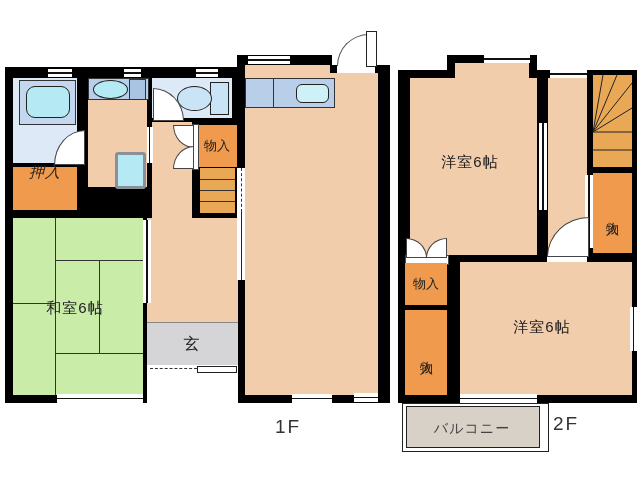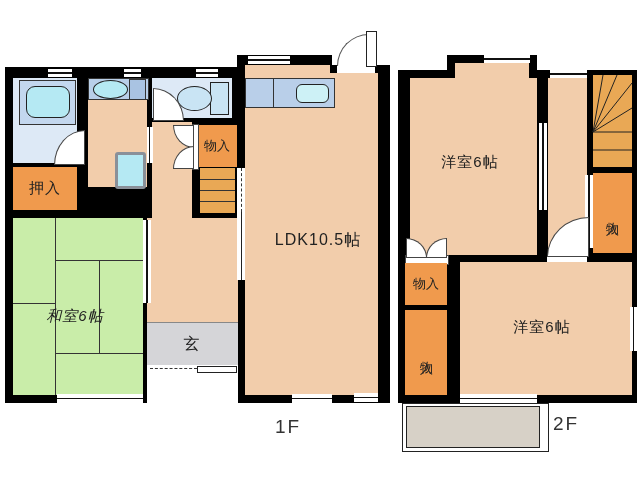--- a/index.html
+++ b/index.html
@@ -44,21 +44,21 @@
   <div class="abs wall" style="left:237px;top:55px;width:153px;height:348px;"></div>
   <div class="abs whitebox" style="left:332px;top:55px;width:58px;height:10px;"></div>
   <div class="abs whitebox" style="left:147px;top:374px;width:91px;height:29px;"></div>
 
   <div class="abs water" style="left:13px;top:78px;width:64px;height:85px;"></div>
   <div class="abs" style="left:19px;top:80px;width:55px;height:43px;background:#c3d7ee;border:1px solid #333;"></div>
   <div class="abs fixture" style="left:26px;top:86px;width:42px;height:30px;border-radius:9px;"></div>
   <div class="abs arc tl" style="left:54px;top:130px;width:29px;height:33px;"></div>
 
   <div class="abs closet" style="left:13px;top:167px;width:64px;height:43px;"></div>
-  <div class="lbl" style="left:45px;top:188px;">押入</div>
+  <div class="lbl" style="left:45px;top:172px;font-style:italic;">押入</div>
 
   <div class="abs floor" style="left:88px;top:78px;width:59px;height:109px;"></div>
   <div class="abs counter" style="left:88px;top:78px;width:59px;height:20px;"></div>
   <div class="abs fixture" style="left:93px;top:80px;width:33px;height:17px;border-radius:50%;border-width:1px;"></div>
   <div class="abs" style="left:129px;top:79px;width:15px;height:19px;background:#a9c3e2;border:1px solid #333;"></div>
   <div class="abs fixture" style="left:115px;top:152px;width:25px;height:31px;border:3px solid #8a9099;border-radius:3px;"></div>
 
   <div class="abs water" style="left:152px;top:78px;width:80px;height:40px;"></div>
   <div class="abs" style="left:210px;top:82px;width:17px;height:31px;background:#c9e4f4;border:1px solid #222;"></div>
   <div class="abs" style="left:177px;top:86px;width:33px;height:23px;background:#c9e4f4;border:1px solid #222;border-radius:50%;"></div>
@@ -85,36 +85,35 @@
     <div class="abs solidline" style="left:4px;top:44px;width:1px;height:68px;"></div>
   </div>
 
   <div class="abs tatami" style="left:13px;top:218px;width:130px;height:177px;">
     <div class="abs tline" style="left:42px;top:0;width:1px;height:177px;"></div>
     <div class="abs tline" style="left:86px;top:42px;width:1px;height:93px;"></div>
     <div class="abs tline" style="left:42px;top:42px;width:88px;height:1px;"></div>
     <div class="abs tline" style="left:0;top:85px;width:42px;height:1px;"></div>
     <div class="abs tline" style="left:42px;top:135px;width:88px;height:1px;"></div>
   </div>
-  <div class="lbl" style="left:75px;top:316px;font-style:italic;">和室6帖</div>
+  <div class="lbl" style="left:75px;top:308px;">和室6帖</div>
   <div class="abs winV" style="left:143px;top:220px;width:8px;height:83px;"></div>
 
   <div class="abs genkan" style="left:147px;top:322px;width:91px;height:43px;"></div>
   <div class="lbl" style="left:192px;top:344px;font-size:16px;">玄</div>
   <div class="abs whitebox" style="left:147px;top:365px;width:91px;height:9px;"></div>
   <div class="abs" style="left:150px;top:368px;width:47px;height:0;border-top:1px dashed #333;"></div>
   <div class="abs doorleaf" style="left:197px;top:366px;width:38px;height:5px;"></div>
 
   <div class="abs floor" style="left:245px;top:73px;width:133px;height:322px;"></div>
   <div class="abs floor" style="left:245px;top:65px;width:85px;height:13px;"></div>
   <div class="abs counter" style="left:245px;top:78px;width:88px;height:28px;">
     <div class="abs tline" style="left:27px;top:0;width:1px;height:28px;"></div>
   </div>
   <div class="abs" style="left:296px;top:84px;width:31px;height:17px;background:#cdf1f6;border:1.5px solid #222;border-radius:6px;"></div>
-  <div class="lbl" style="left:318px;top:240px;font-size:16px;">LDK10.5帖</div>
 
   <div class="abs winH" style="left:337px;top:65px;width:38px;height:8px;background:#fff;"></div>
   <div class="abs arcline" style="left:337px;top:34px;width:31px;height:31px;"></div>
   <div class="abs doorleaf" style="left:366px;top:31px;width:9px;height:34px;"></div>
 
   <div class="abs winH" style="left:48px;top:69px;width:24px;height:8px;"></div>
   <div class="abs winH" style="left:124px;top:69px;width:17px;height:8px;"></div>
   <div class="abs winH" style="left:196px;top:69px;width:22px;height:8px;"></div>
   <div class="abs winH" style="left:248px;top:56px;width:42px;height:8px;"></div>
   <div class="abs winH" style="left:57px;top:394px;width:86px;height:9px;"></div>
@@ -164,16 +163,17 @@
   <div class="abs closet" style="left:405px;top:310px;width:42px;height:85px;"></div>
   <div class="lbl small vert" style="left:426px;top:351px;">物入</div>
 
   <div class="abs floor" style="left:460px;top:262px;width:172px;height:133px;"></div>
   <div class="lbl" style="left:542px;top:327px;">洋室6帖</div>
   <div class="abs winV" style="left:630px;top:307px;width:7px;height:44px;"></div>
   <div class="abs winH" style="left:460px;top:394px;width:77px;height:9px;"></div>
 
   <div class="abs whitebox" style="left:402px;top:403px;width:145px;height:47px;border:1px solid #222;"></div>
   <div class="abs" style="left:406px;top:406px;width:132px;height:40px;background:var(--balcony,#d7d1c7);border:1.5px solid #222;"></div>
+  <div class="lbl" style="left:472px;top:429px;font-size:14px;color:#444;">バルコニー</div>
 
   <div class="lbl big" style="left:566px;top:424px;">2F</div>
 
 </div>
 
 </body></html>

